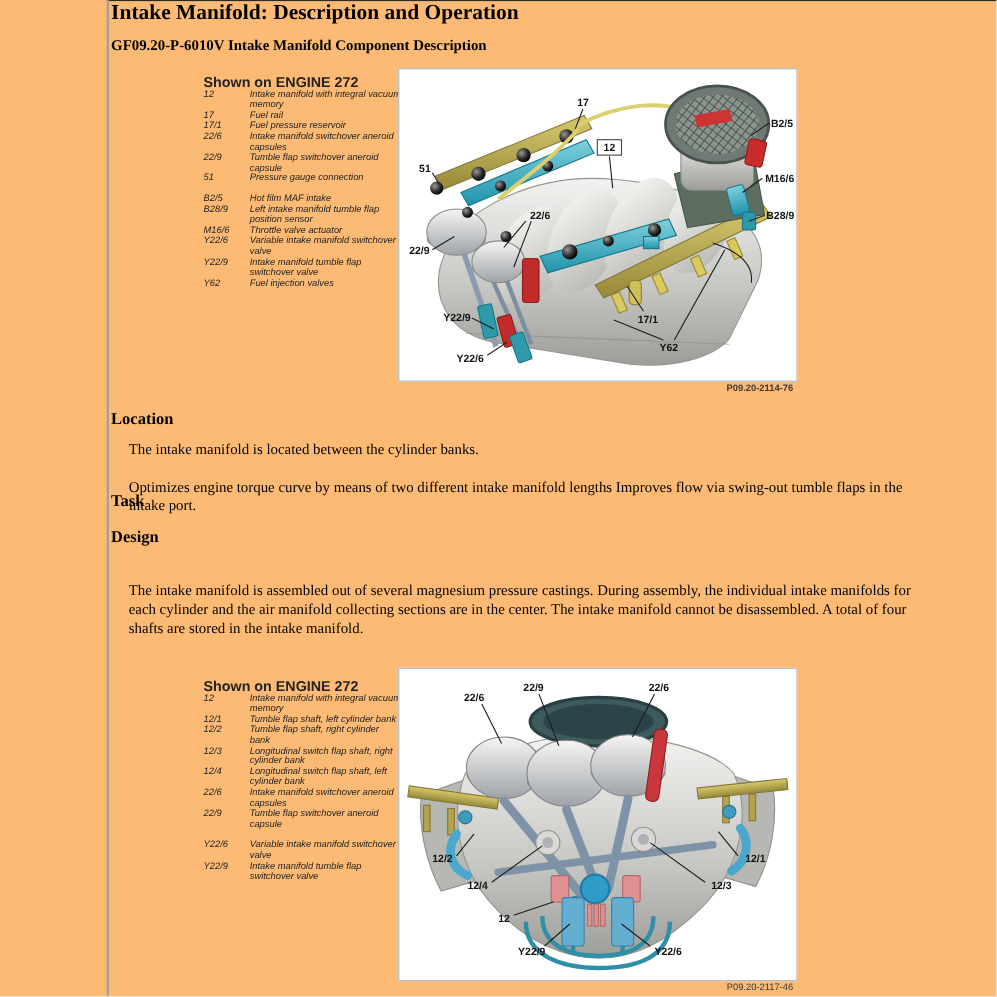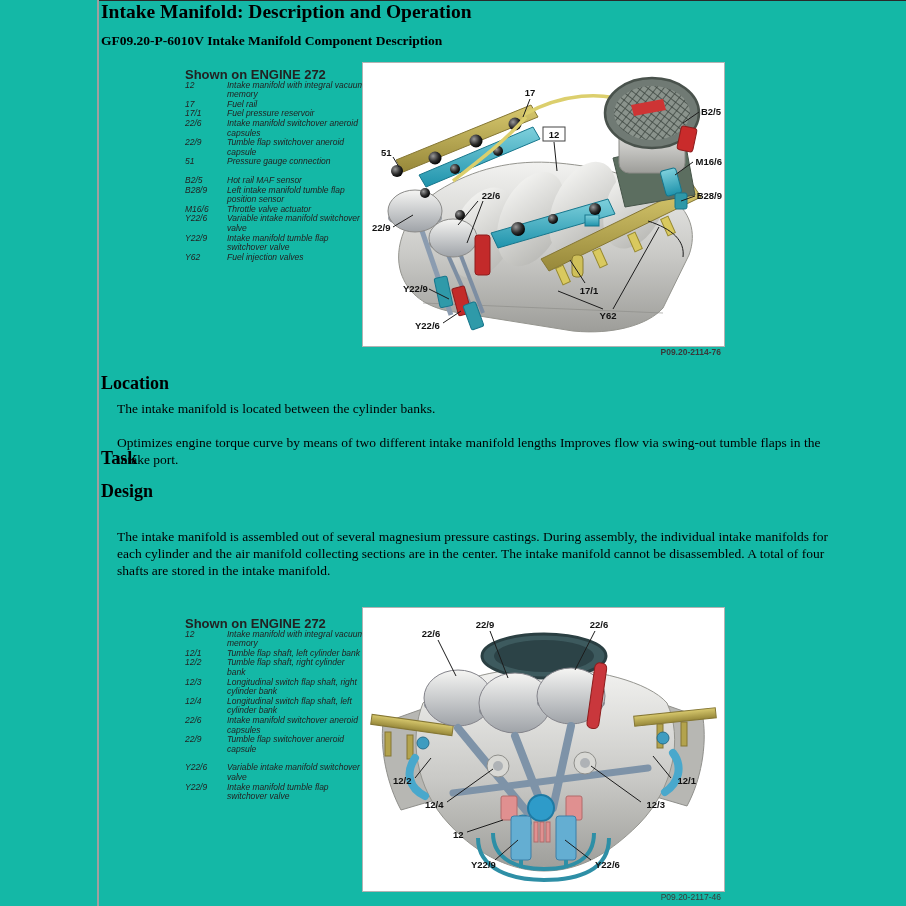--- a/index.html
+++ b/index.html
@@ -1,22 +1,22 @@
 <!DOCTYPE html>
 <html><head>
 <meta charset="utf-8">
 <style>
   html,body{margin:0;padding:0;background:#fff;}
-  #page{position:relative;width:906px;height:906px;background:#14b8a6;overflow:hidden;
+  #page{position:relative;width:906px;height:906px;background:#fdba74;overflow:hidden;
         font-family:"Liberation Serif",serif;color:#000;}
   .top-rule{position:absolute;left:97px;top:0;width:809px;height:1px;background:#2a2a2a;}
   .left-rule{position:absolute;left:97px;top:0;width:2px;height:906px;background:#a0a0a0;}
   .title{position:absolute;left:101px;top:1px;font-size:19.5px;font-weight:bold;white-space:nowrap;}
   .subtitle{position:absolute;left:101px;top:33px;font-size:13.5px;font-weight:bold;white-space:nowrap;}
-  .heading{position:absolute;left:101px;font-size:18px;font-weight:bold;}
+  .heading{position:absolute;left:101px;font-size:15px;font-weight:bold;}
   .para{position:absolute;left:101px;width:712px;font-size:13.5px;line-height:17px;margin-left:16px;}
   
   .legend{position:absolute;left:185px;width:180px;font-family:"Liberation Sans",sans-serif;
           font-size:8.5px;font-style:italic;color:#222;line-height:9.6px;}
   .legend .lhead{font-style:normal;font-weight:bold;font-size:13px;margin-bottom:1px;}
   .lrow{display:flex;}
   .lkey{width:42px;flex:none;}
   .llabel{width:138px;}
   .lgap{height:9px;}
   
@@ -58,21 +58,21 @@
         <span class="lkey">22/9</span>
         <span class="llabel">Tumble flap switchover aneroid capsule</span>
       </div>
     <div class="lrow">
         <span class="lkey">51</span>
         <span class="llabel">Pressure gauge connection</span>
       </div>
     <div class="lgap"></div>
     <div class="lrow">
         <span class="lkey">B2/5</span>
-        <span class="llabel">Hot rail MAF sensor</span>
+        <span class="llabel">Hot film MAF intake</span>
       </div>
     <div class="lrow">
         <span class="lkey">B28/9</span>
         <span class="llabel">Left intake manifold tumble flap position sensor</span>
       </div>
     <div class="lrow">
         <span class="lkey">M16/6</span>
         <span class="llabel">Throttle valve actuator</span>
       </div>
     <div class="lrow">

